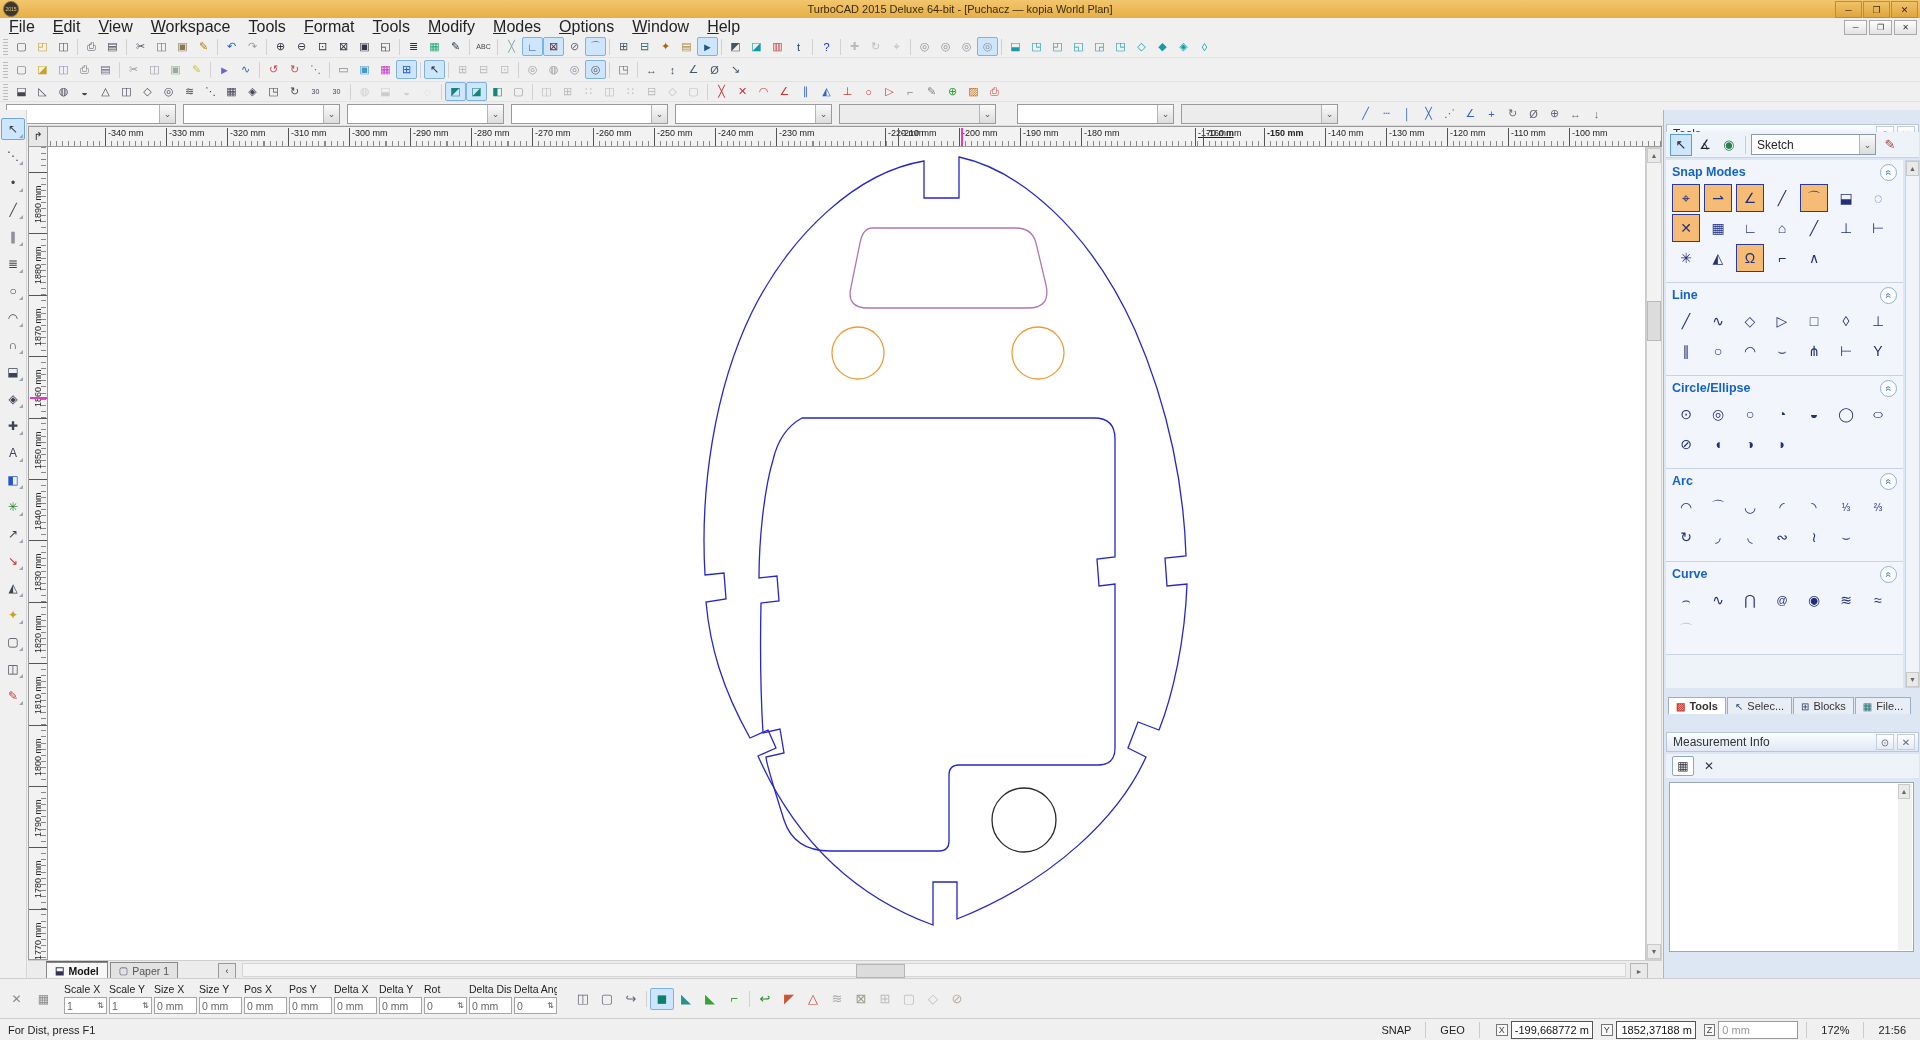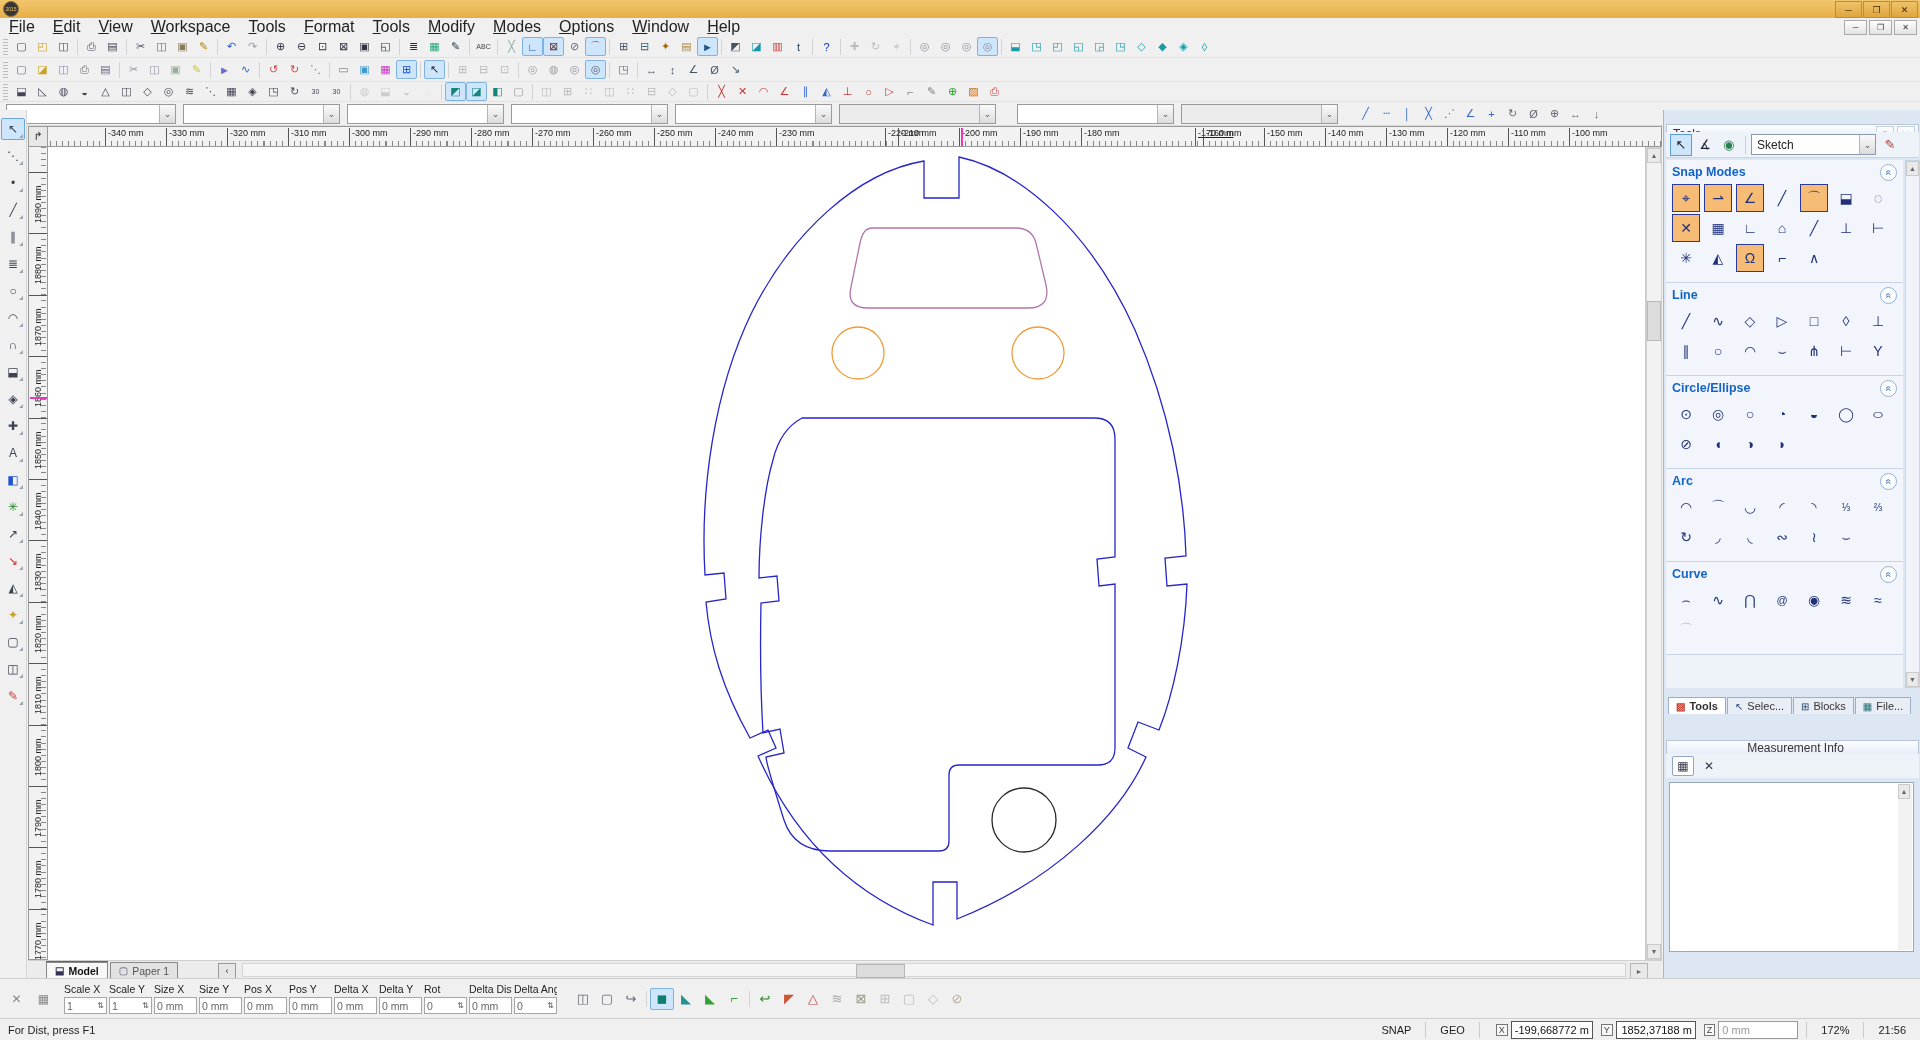--- a/index.html
+++ b/index.html
@@ -120,21 +120,21 @@
   .pic.on{background:#f6bc76;border-color:#2b3a96;}
   #palscroll{position:absolute;left:241px;top:50px;width:15px;height:528px;background:#f0f4fa;
     border:1px solid #c8d4e4;box-sizing:border-box;}
   #paneltabs{position:absolute;left:2px;top:580px;width:253px;height:24px;display:flex;align-items:flex-end;
     background:#dde7f3;padding-left:2px;box-sizing:border-box;}
   #paneltabs .vtab{display:flex;align-items:center;gap:4px;padding:2px 7px;font-size:11px;color:#333;
     border:1px solid #9daec3;border-bottom:none;background:#e9eef6;margin-right:1px;}
   #paneltabs .vtab.on{background:#fff;font-weight:bold;}
   .tg{font-size:10px;}
   
-  #measpanel .ptitle{top:8px;flex-direction:column;}
+  #measpanel .ptitle{top:0;}
   #measpanel{position:absolute;left:0px;top:622px;width:257px;height:246px;}
   #meastb{position:absolute;left:2px;top:22px;width:253px;height:24px;background:#eef3fa;display:flex;
     align-items:center;gap:4px;padding-left:6px;box-sizing:border-box;}
   #meastb .ic{width:20px;height:18px;font-size:12px;color:#334;}
   #meastb .ic.on{background:#fff;border:1px solid #8fa7c4;}
   #measbox{position:absolute;left:5px;top:50px;width:245px;height:170px;background:#fff;
     border:1px solid #9aa7b8;box-sizing:border-box;}
   #measscroll{position:absolute;right:1px;top:1px;width:14px;height:166px;background:#f2f2f2;}
   
   #inspector{position:absolute;left:0;top:978px;width:1920px;height:40px;background:#f0f0f0;
@@ -159,20 +159,21 @@
   .axlab{font-size:9px;color:#444;border:1px solid #777;padding:0 2px;margin:0 3px 0 8px;background:#f8f8f8;}
   #statusbar .flag{color:#222;margin:0 6px;}
 </style>
 </head>
 <body>
 
 <div id="app">
 
   <div id="titlebar">
     <div id="logo">2015</div>
+    <div id="title">TurboCAD 2015 Deluxe 64-bit - [Puchacz — kopia World Plan]</div>
     <div id="winbtns">
         <div class="wbtn">─</div>
         <div class="wbtn">❐</div>
         <div class="wbtn">✕</div>
       </div>
   </div>
 
   <div id="menubar">
     <div style="display:flex;">
         <div class="mitem">File</div>
@@ -446,21 +447,21 @@
         <div class="rlab" style="left: 606px;">-250 mm</div>
         <div class="rlab" style="left: 667px;">-240 mm</div>
         <div class="rlab" style="left: 728px;">-230 mm</div>
         <div class="rlab" style="left: 789px; margin-left: 48px;">-220 mm</div>
         <div class="rlab" style="left: 850px;">-210 mm</div>
         <div class="rlab" style="left: 911px;">-200 mm</div>
         <div class="rlab" style="left: 972px;">-190 mm</div>
         <div class="rlab" style="left: 1033px;">-180 mm</div>
         <div class="rlab" style="left: 1147px; text-decoration: underline;">-170 mm</div>
         <div class="rlab" style="left: 1155px;">-160 mm</div>
-        <div class="rlab" style="left: 1216px;">-150 mm</div>
+        <div class="rlab" style="left: 1216px; font-weight: bold;">-150 mm</div>
         <div class="rlab" style="left: 1277px;">-140 mm</div>
         <div class="rlab" style="left: 1338px;">-130 mm</div>
         <div class="rlab" style="left: 1399px;">-120 mm</div>
         <div class="rlab" style="left: 1460px;">-110 mm</div>
         <div class="rlab" style="left: 1521px;">-100 mm</div>
       </div>
     <div id="hcursor"></div>
   </div>
   <div id="vruler">
     <div>

